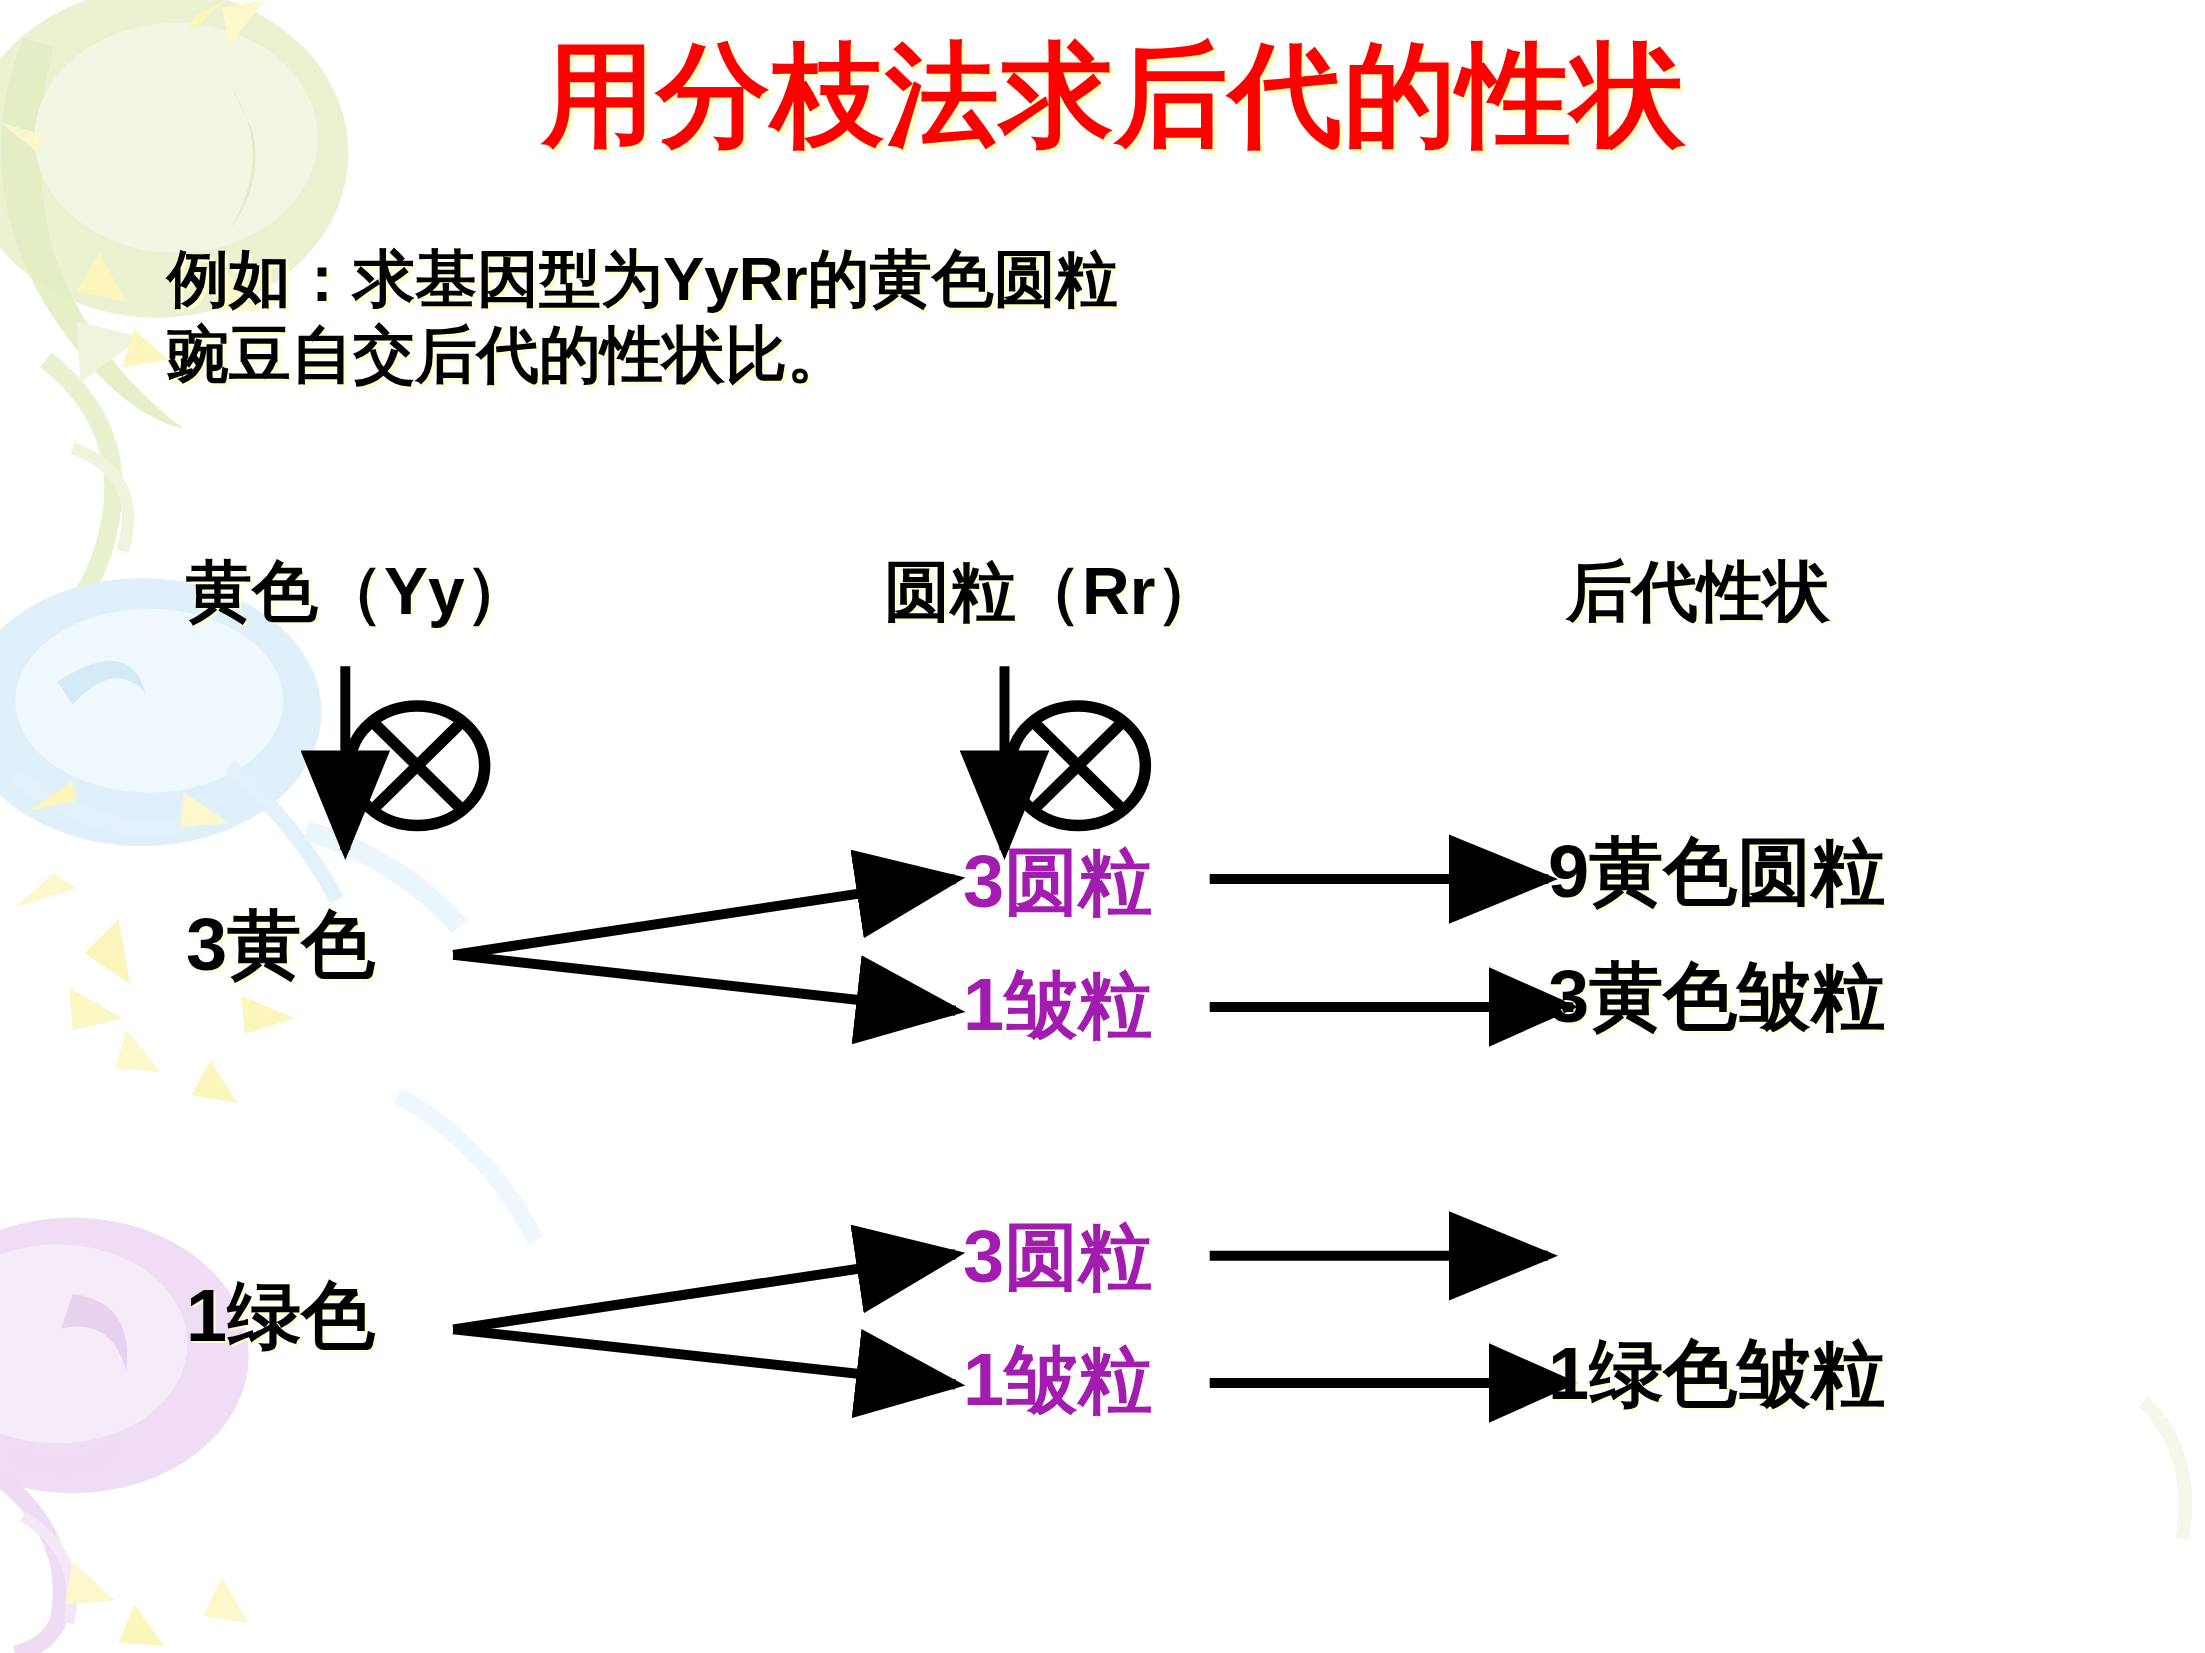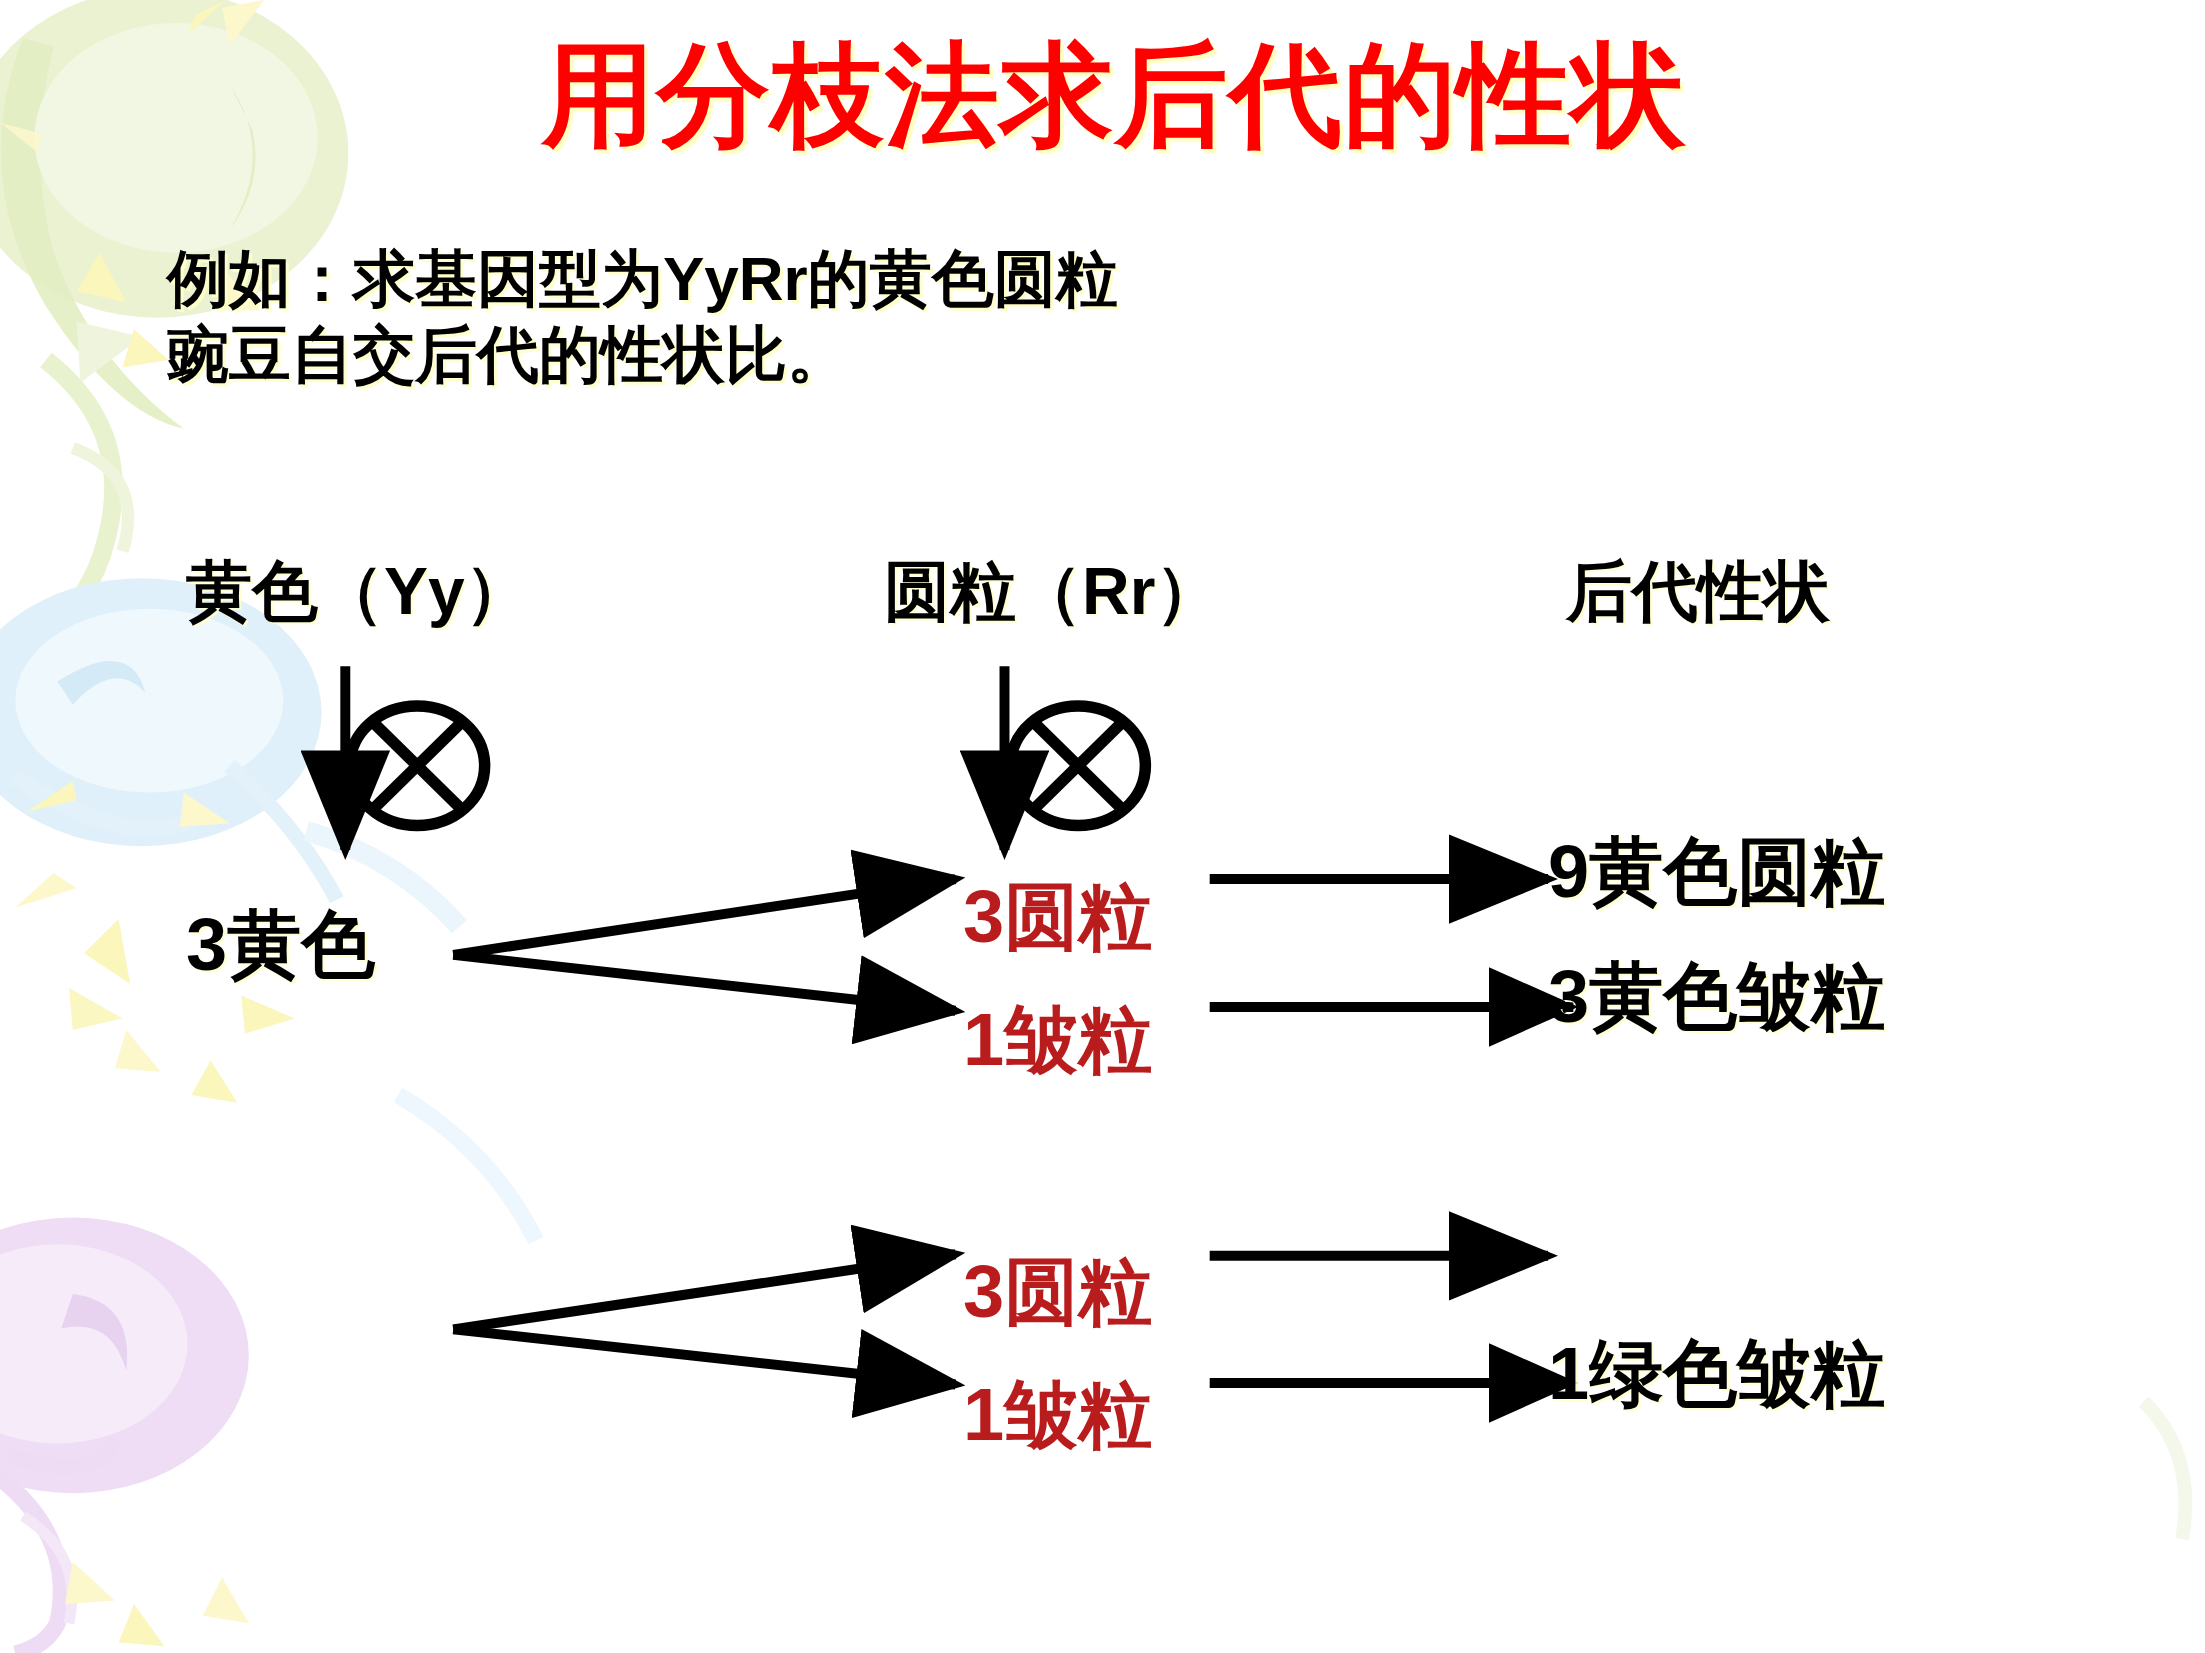--- a/index.html
+++ b/index.html
@@ -68,21 +68,21 @@
   .node {
     position:absolute;
     font-family:"Liberation Serif","DejaVu Serif",serif;
     font-weight:bold;
     font-size:74px;
     color:#000;
     white-space:nowrap;
     text-shadow:2.3px 2.3px 0 rgba(255,255,200,0.85);
   }
   .node .num { font-family:"Liberation Sans","DejaVu Sans",sans-serif; font-weight:bold; }
-  .node.magenta { color:#b91c1c; text-shadow:2.3px 2.3px 0 rgba(255,255,255,0.2);margin-top:35px; }
+  .node.magenta { color:#a21caf; text-shadow:2.3px 2.3px 0 rgba(255,255,255,0.2); }
 
   .svg-lines { position:absolute; left:0; top:0; width:2205px; height:1654px; z-index:3; }
 </style>
 </head>
 <body>
 
 <div id="slide">
 
   <svg class="bg-layer" viewBox="0 0 2880 2160" preserveAspectRatio="none">
 
@@ -163,20 +163,23 @@
     <div class="hdr" style="left:186px; top:547px;">
       <span>黄色（</span><span class="latin">Yy</span><span>）</span>
     </div>
     <div class="hdr" style="left:1566px; top:547px;">后代性状</div>
     <div class="hdr" style="left:884px; top:547px;">
       <span>圆粒（</span><span class="latin">Rr</span><span>）</span>
     </div>
 
     <div class="node" style="left:186px; top:896px;">
       <span class="num">3</span><span>黄色</span>
+    </div>
+    <div class="node" style="left:186px; top:1267px;">
+      <span class="num">1</span><span>绿色</span>
     </div>
 
     <div class="node magenta" style="left:963px; top:833px;">
       <span class="num">3</span><span>圆粒</span>
     </div>
     <div class="node magenta" style="left:963px; top:956px;">
       <span class="num">1</span><span>皱粒</span>
     </div>
 
     <div class="node magenta" style="left:963px; top:1208px;">

